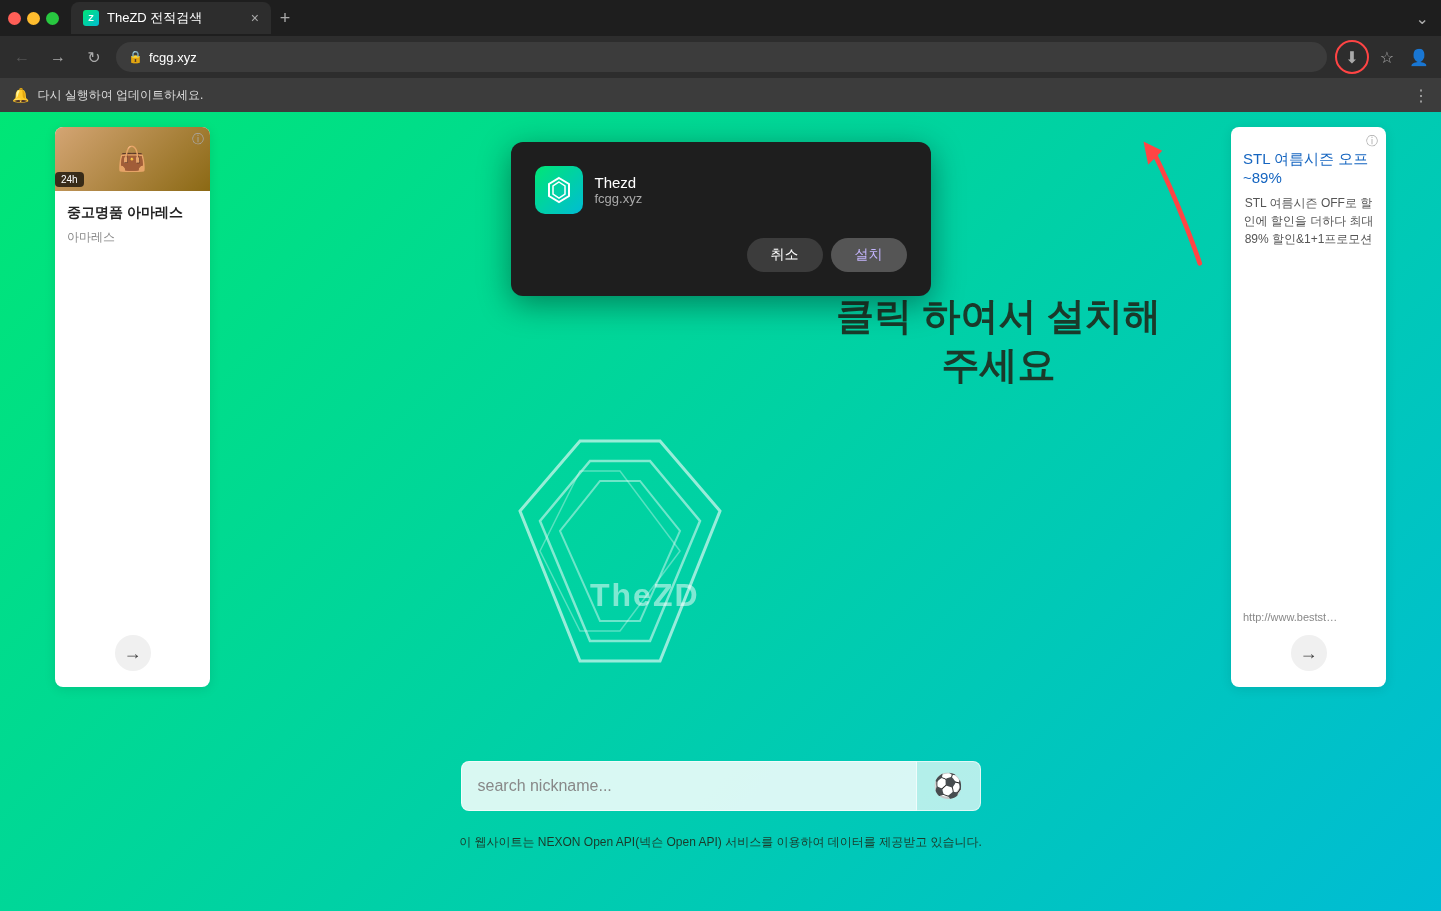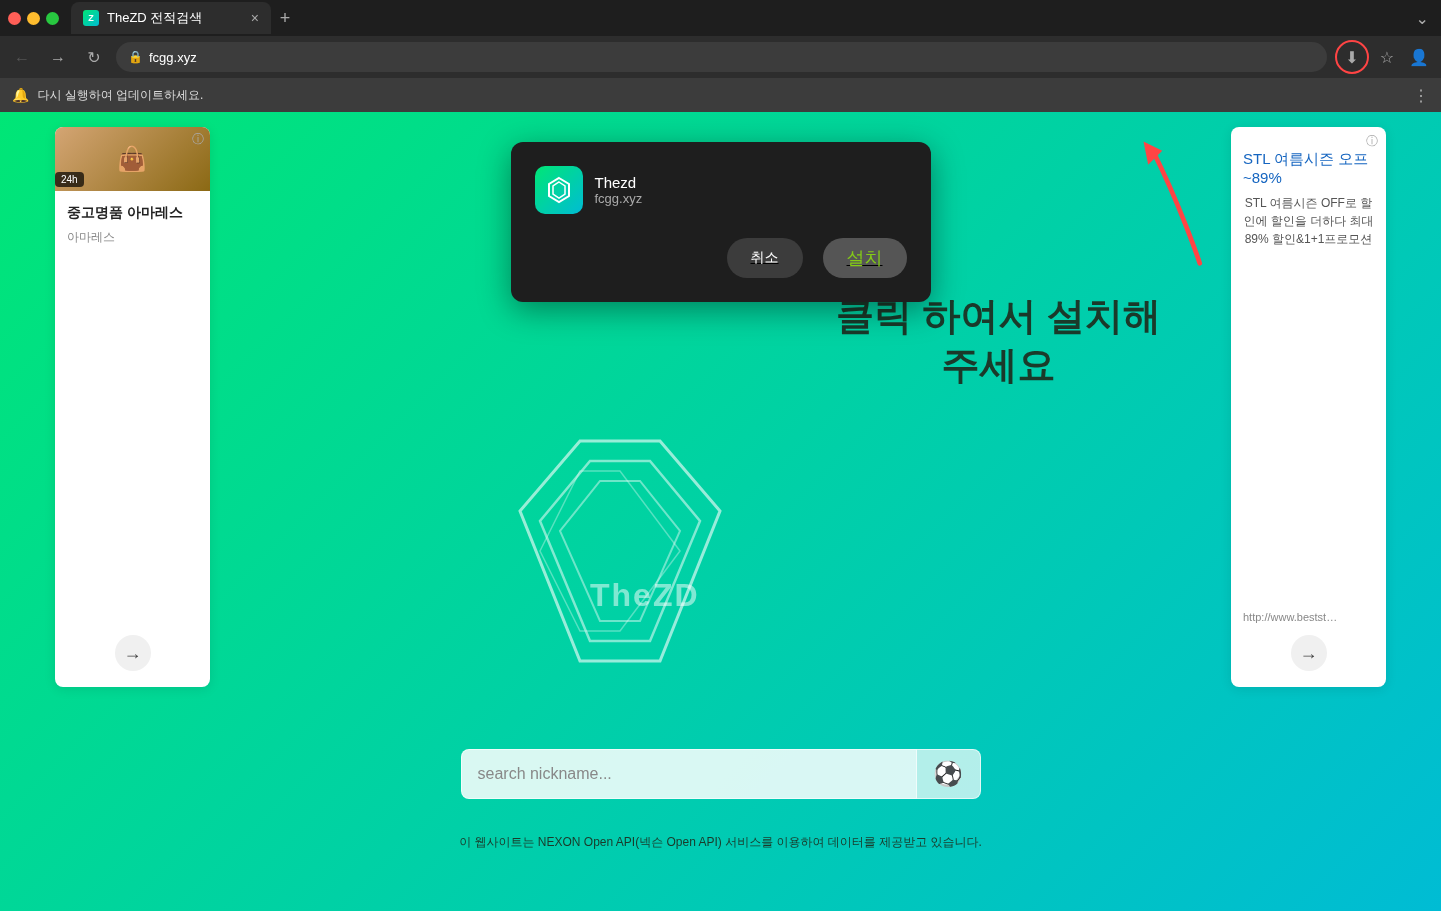--- a/index.html
+++ b/index.html
@@ -173,40 +173,40 @@
       border-radius: 10px;
       display: flex; align-items: center; justify-content: center;
       font-size: 20px;
     }
 
     .install-app-info { display: flex; flex-direction: column; }
     .install-app-name { color: #fff; font-size: 15px; font-weight: 500; }
     .install-app-url { color: #aaa; font-size: 13px; }
 
     .install-dialog-btns {
-      display: flex; gap: 20px; justify-content: flex-end; text-decoration: underline;
+      display: flex; gap: 8px; justify-content: flex-end;
     }
 
     .install-btn-cancel {
       background: #3c3c3c;
       border: none;
       color: #fff;
       padding: 8px 24px;
       border-radius: 20px;
       font-size: 14px;
       cursor: pointer;
     }
 
     .install-btn-install {
       background: #555;
       border: none;
-      color: #84cc16;
+      color: #c4b5fd;
       padding: 8px 24px;
       border-radius: 20px;
-      font-size: 18px;
+      font-size: 14px;
       cursor: pointer;
     }
 
     
     .arrow-annotation {
       position: absolute;
       top: 20px;
       right: 200px;
       z-index: 50;
     }
@@ -235,21 +235,21 @@
       color: #1a3a2a;
       font-size: 38px;
       font-weight: 700;
       text-align: center;
       line-height: 1.3;
     }
 
     
     .search-area {
       position: absolute;
-      bottom: 112px;
+      bottom: 100px;
       left: 50%;
       transform: translateX(-50%);
       width: 520px;
       display: flex;
       align-items: center;
     }
 
     .search-input-container {
       flex: 1;
       background: rgba(255,255,255,0.85);

